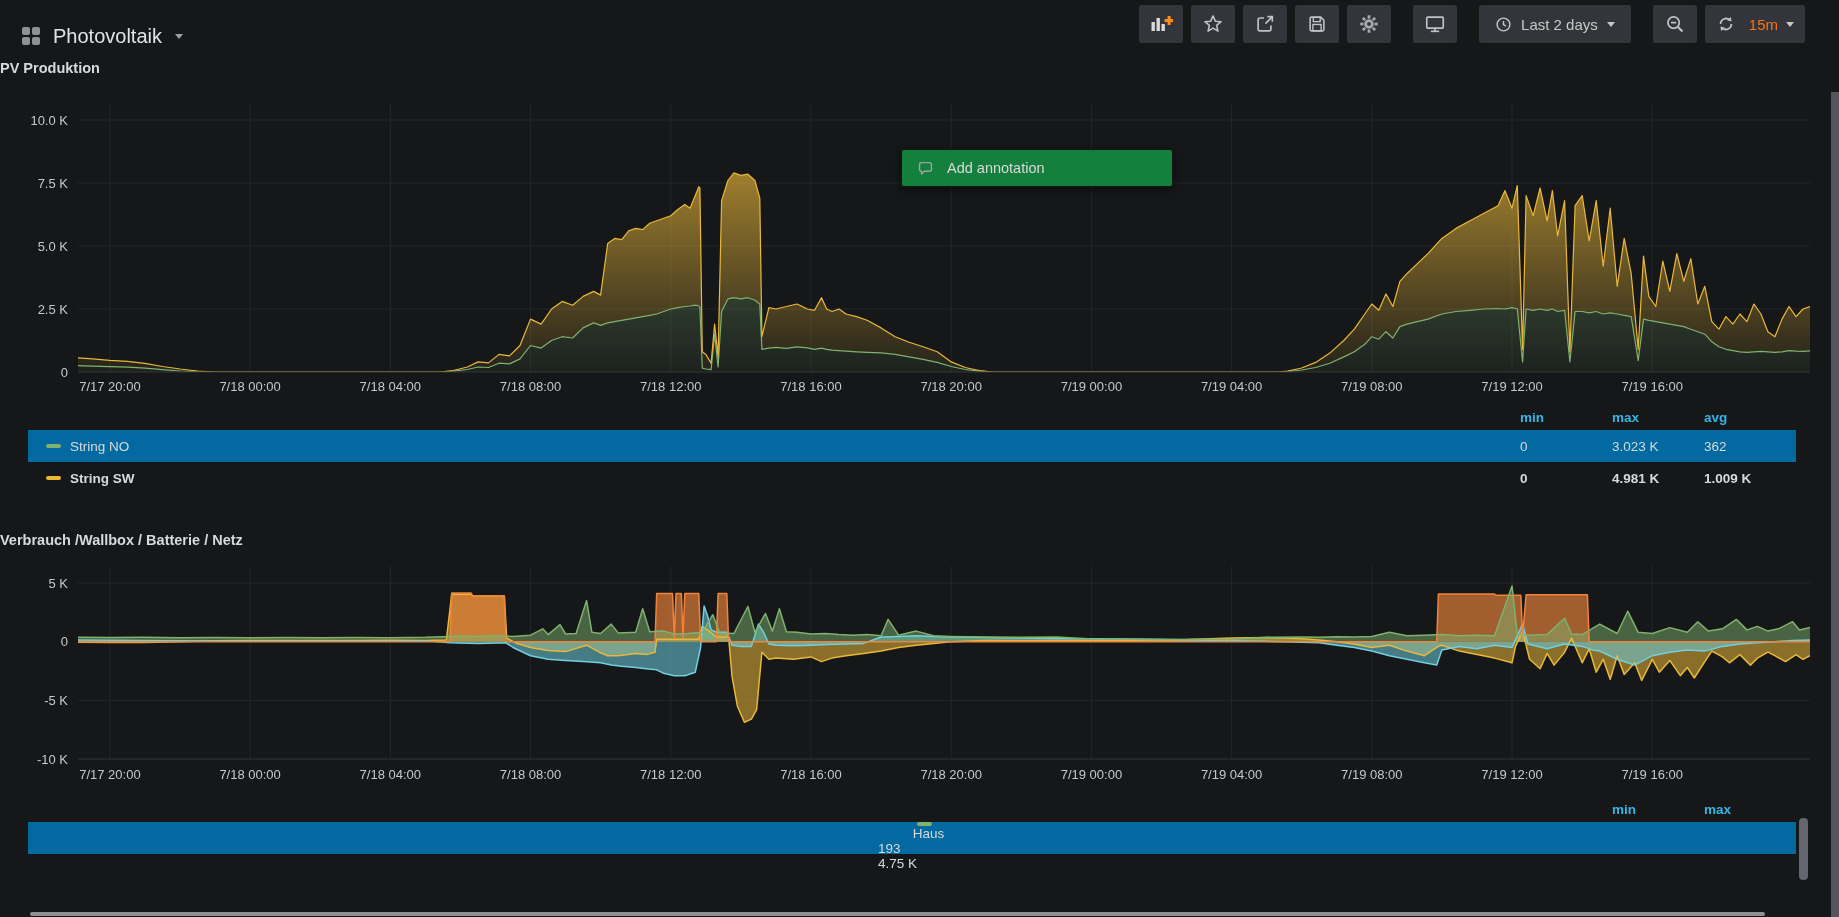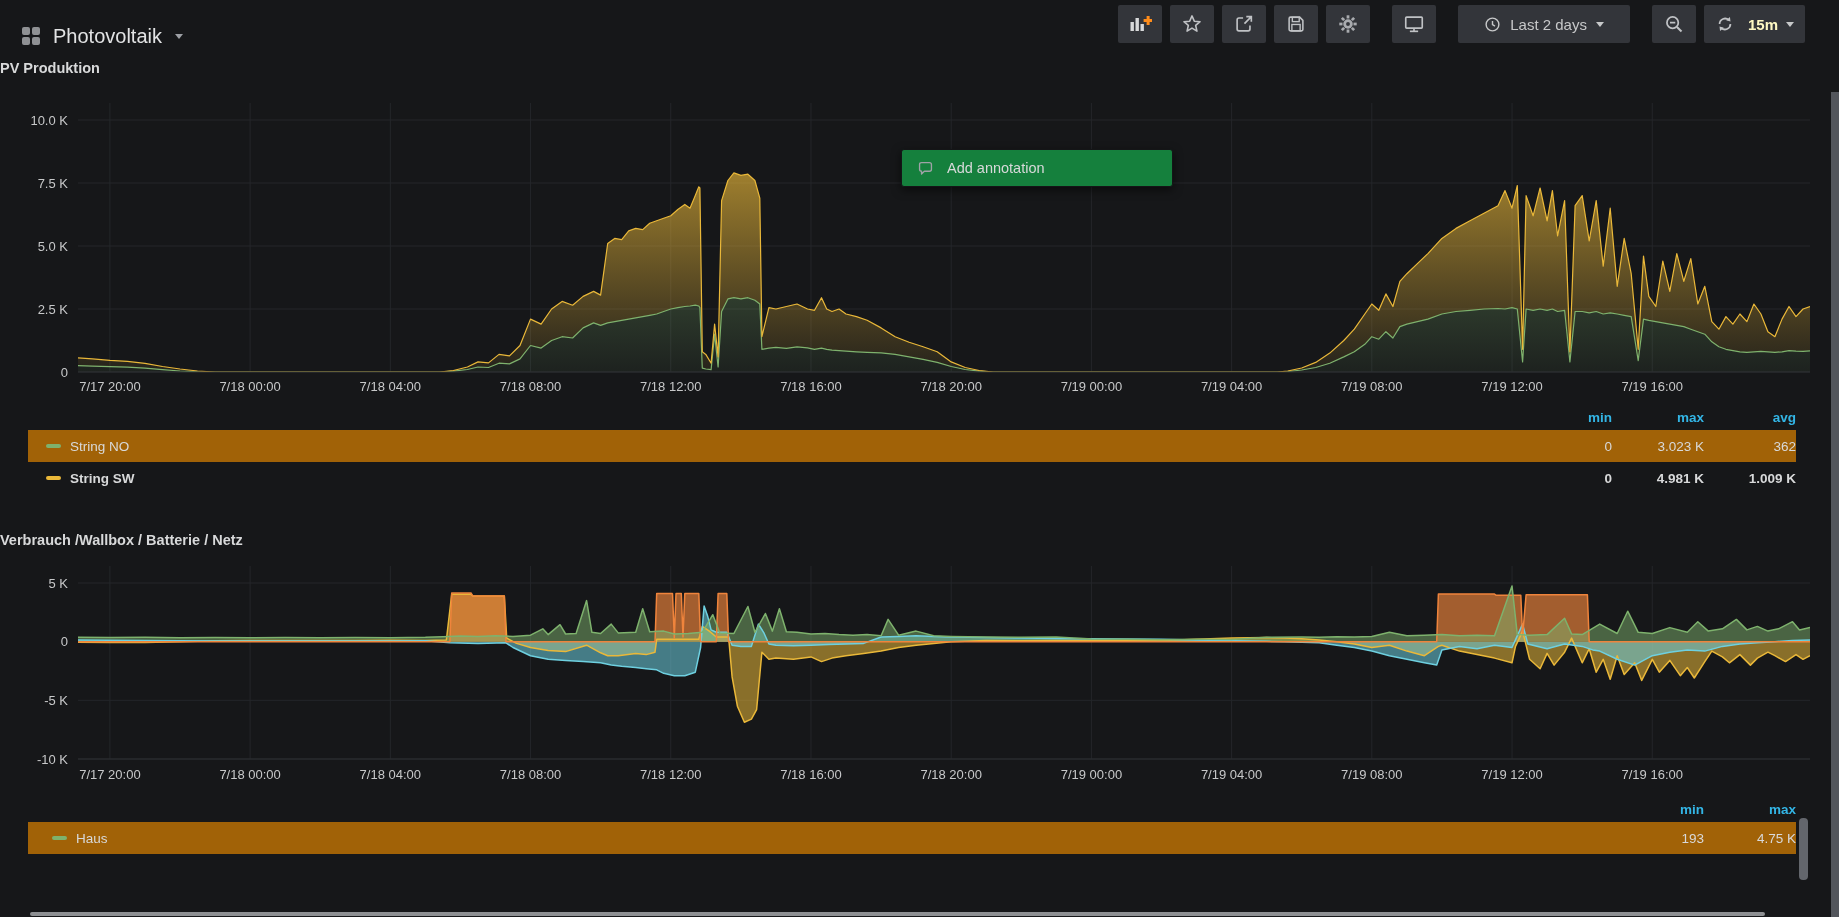--- a/index.html
+++ b/index.html
@@ -15,36 +15,36 @@
   .dash-grid span{background:#8f9194;border-radius:2px}
   .dash-title{font-size:20px;color:#e2e3e4;font-weight:400;cursor:pointer}
   .caret{width:0;height:0;border-left:4px solid transparent;border-right:4px solid transparent;border-top:5px solid #9da0a5;display:inline-block}
   .caret.light{border-top-color:#c7c8c9}
   .nav-right{position:absolute;right:34px;top:5px;display:flex;gap:8px;align-items:center}
   .tbtn{height:38px;min-width:44px;background:#33353a;border-radius:2px;display:flex;align-items:center;justify-content:center;gap:9px;padding:0 10px;cursor:pointer;box-sizing:border-box}
   .tbtn.sep{margin-left:14px}
   .tbtn .lbl{font-size:15px;color:#c7c8c9}
   .tgroup{display:flex;align-items:center;background:#33353a;border-radius:2px;height:38px;cursor:pointer}
   .tgroup .seg{display:flex;align-items:center;gap:8px;padding:0 11px;height:100%}
-  .interval{font-size:15px;font-weight:700;color:#fef9c3}
+  .interval{font-size:15px;font-weight:400;color:#f97316}
   svg.icon{display:block}
   
   .panel-title{position:absolute;left:0;width:1839px;text-align:left;font-size:14.5px;font-weight:700;color:#d8d9da;cursor:pointer}
   #title1{top:60px}
   #title2{top:532px}
   .chart-svg{position:absolute;left:0}
   
   .legend{position:absolute;left:28px;width:1768px;font-size:13.5px}
   #legend1{top:404px}
   #legend2{top:796px}
   .lrow{display:flex;align-items:center;height:32px;box-sizing:border-box;cursor:pointer}
-  .lrow.hl{background:#a16207}
+  .lrow.hl{background:#0369a1}
   .lhead{height:26px;cursor:default}
   .lspacer{flex:1}
-  .lcell{width:92px;text-align:right;color:#d8d9da}
+  .lcell{width:92px;color:#d8d9da}
   .lhead .lcell{color:#33b5e5;font-weight:700;cursor:pointer}
   .swatch{width:15px;height:4px;border-radius:2px;flex:none}
   .lname{color:#d8d9da;margin-left:9px}
   
   .ann-popup{position:absolute;left:901px;top:149px;width:272px;height:38px;background:#15803d;
     border:1px solid #141517;border-radius:3px;box-shadow:0 3px 10px rgba(0,0,0,.55);
     display:flex;align-items:center;gap:12px;padding-left:14px;box-sizing:border-box;cursor:pointer}
   .ann-popup .txt{font-size:14.5px;color:#d8d9da}
   
   .vscroll{position:absolute;left:1831px;top:92px;width:8px;height:825px;background:#53565c}
@@ -112,21 +112,21 @@
     </div>
 
     <div class="tbtn sep">
       <svg class="icon" width="24" height="22" viewBox="0 0 24 24">
         <rect x="3" y="4.5" width="18" height="12" rx="1" fill="none" stroke="#c0c2c5" stroke-width="1.8"></rect>
         <line x1="12" y1="16.5" x2="12" y2="19.5" stroke="#c0c2c5" stroke-width="1.8"></line>
         <line x1="7.5" y1="20" x2="16.5" y2="20" stroke="#c0c2c5" stroke-width="1.8"></line>
       </svg>
     </div>
 
-    <div class="tbtn sep" style="padding:0 26px">
+    <div class="tbtn sep" style="padding:0 16px">
       <svg class="icon" width="17" height="17" viewBox="0 0 24 24">
         <circle cx="12" cy="12" r="9" fill="none" stroke="#c7c8c9" stroke-width="2"></circle>
         <path d="M12 7 V12.3 L15.5 14.3" fill="none" stroke="#c7c8c9" stroke-width="2"></path>
       </svg>
       <span class="lbl">Last 2 days</span>
       <span class="caret light"></span>
     </div>
 
     <div class="tbtn sep">
       <svg class="icon" width="22" height="22" viewBox="0 0 24 24">
@@ -293,21 +293,21 @@
       <text x="1512.0441206233556" y="779" text-anchor="middle">7/19 12:00</text>
       <text x="1652.2586520947177" y="779" text-anchor="middle">7/19 16:00</text>
     </g>
   </svg>
 <div class="legend" id="legend2">
     <div class="lrow lhead">
       <span class="lspacer"></span>
       <span class="lcell">min</span>
       <span class="lcell">max</span>
     </div>
-    <div class="lrow hl" style="padding-left: 24px;">
+    <div class="lrow hl" style="padding-left: 24px; flex-direction: column;">
       <span class="swatch" style="background:#7EB26D"></span>
       <span class="lname">Haus</span>
       <span class="lspacer"></span>
       <span class="lcell">193</span>
       <span class="lcell">4.75 K</span>
     </div>
   </div>
 
 <div class="ann-popup">
   <svg class="icon" width="19" height="19" viewBox="0 0 24 24">

